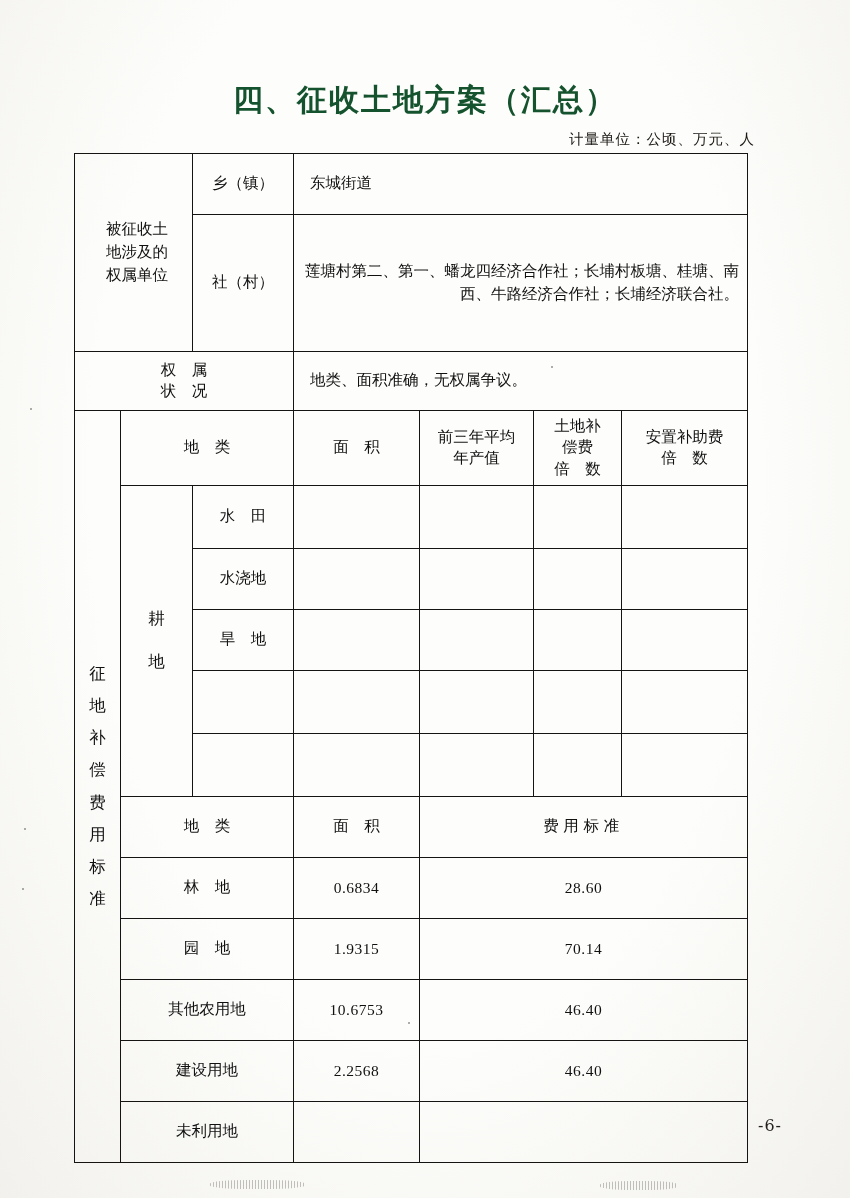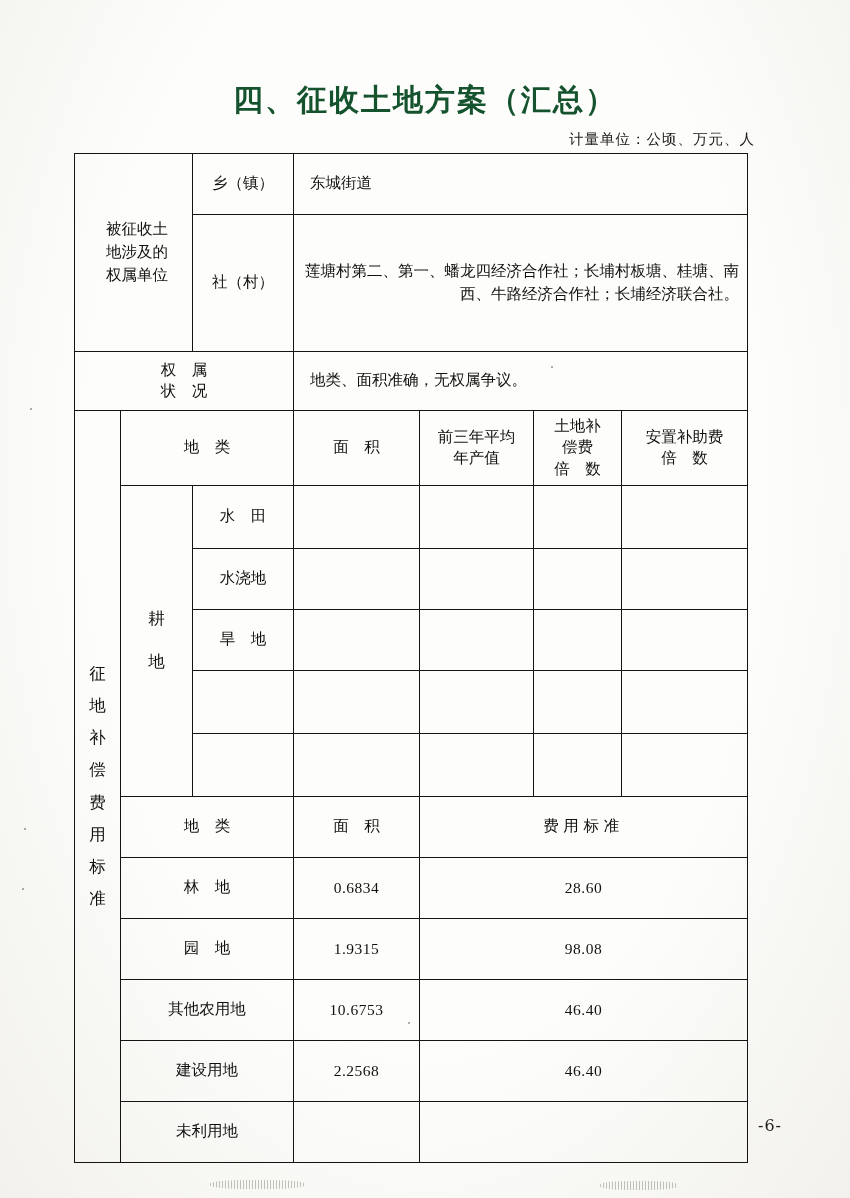--- a/index.html
+++ b/index.html
@@ -249,21 +249,21 @@
 
       <tr>
         <td colspan="2" class="c-center pad" style="height:50px">林　地</td>
         <td class="c-center pad num">0.6834</td>
         <td colspan="3" class="c-center pad num">28.60</td>
       </tr>
 
       <tr>
         <td colspan="2" class="c-center pad" style="height:50px">园　地</td>
         <td class="c-center pad num">1.9315</td>
-        <td colspan="3" class="c-center pad num">98.08</td>
+        <td colspan="3" class="c-center pad num">70.14</td>
       </tr>
 
       <tr>
         <td colspan="2" class="c-center pad" style="height:50px">其他农用地</td>
         <td class="c-center pad num">10.6753</td>
         <td colspan="3" class="c-center pad num">46.40</td>
       </tr>
 
       <tr>
         <td colspan="2" class="c-center pad" style="height:50px">建设用地</td>

